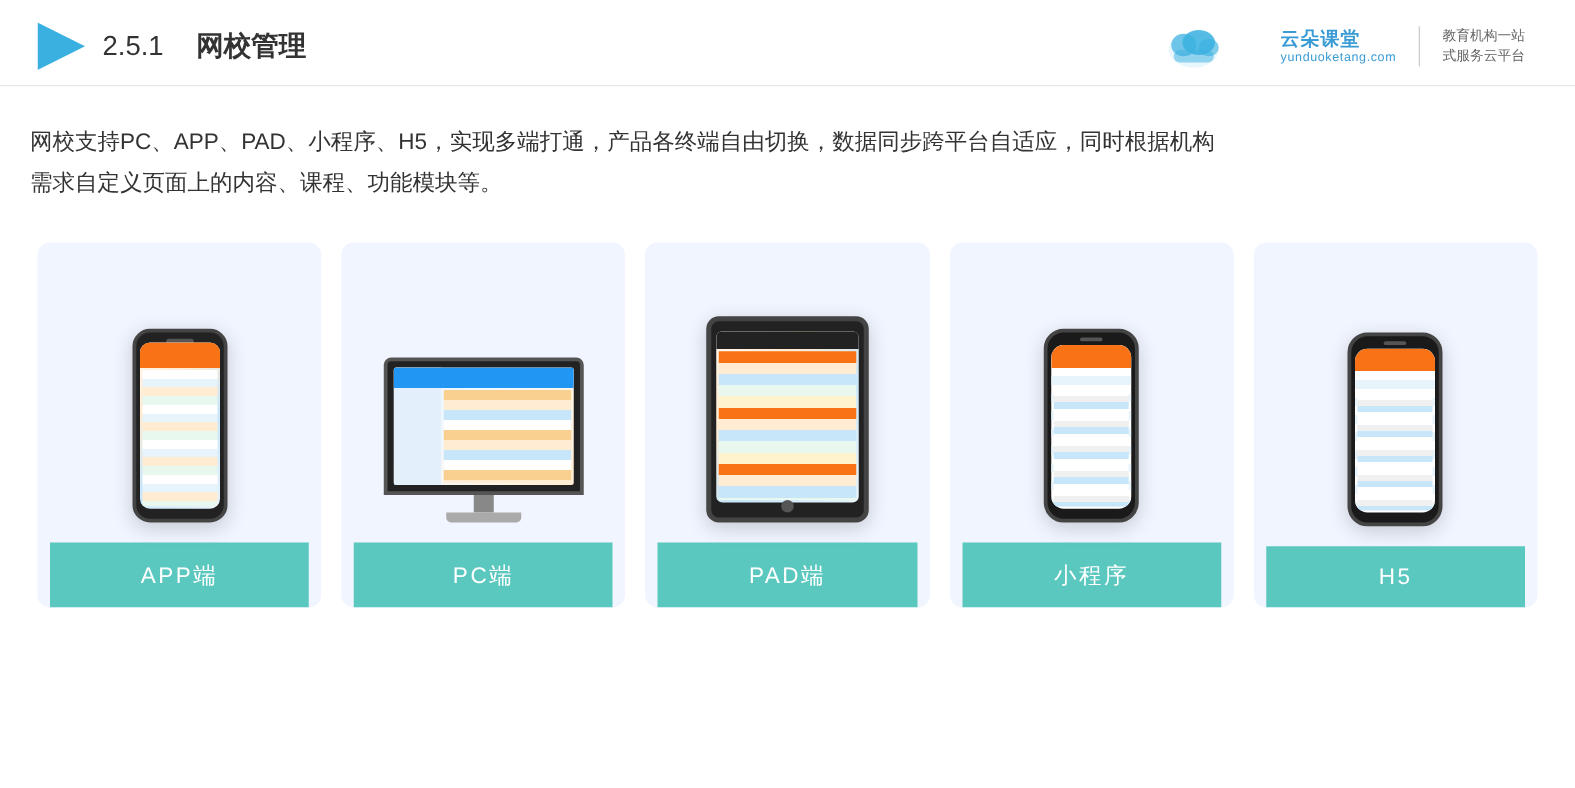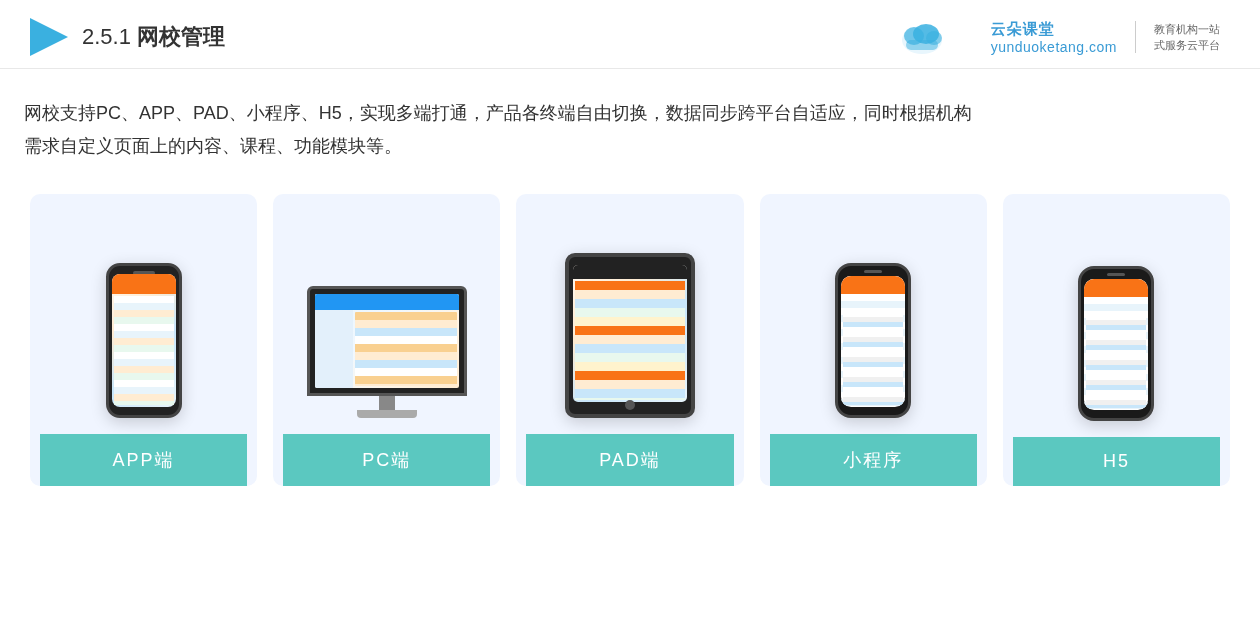--- a/index.html
+++ b/index.html
@@ -33,20 +33,21 @@
       width: 38px;
       height: 38px;
     }
     .header-title {
       font-size: 22px;
       color: #333;
       font-weight: 400;
     }
     .header-title strong {
       font-weight: 700;
+      margin-left: 20px;
     }
     .logo-area {
       display: flex;
       align-items: center;
       gap: 10px;
     }
     .logo-cloud {
       display: flex;
       align-items: center;
       gap: 6px;
@@ -61,21 +62,21 @@
       align-items: flex-start;
       margin-left: 41px;
     }
     .logo-name {
       font-size: 15px;
       color: #3a9bd5;
       font-weight: 700;
       letter-spacing: 1px;
     }
     .logo-url {
-      font-size: 14px;
+      font-size: 10px;
       color: #3a9bd5;
       letter-spacing: 0.5px;
     }
     .logo-divider {
       width: 1px;
       height: 32px;
       background: #ccc;
       margin: 0 8px;
     }
     .logo-slogan {

